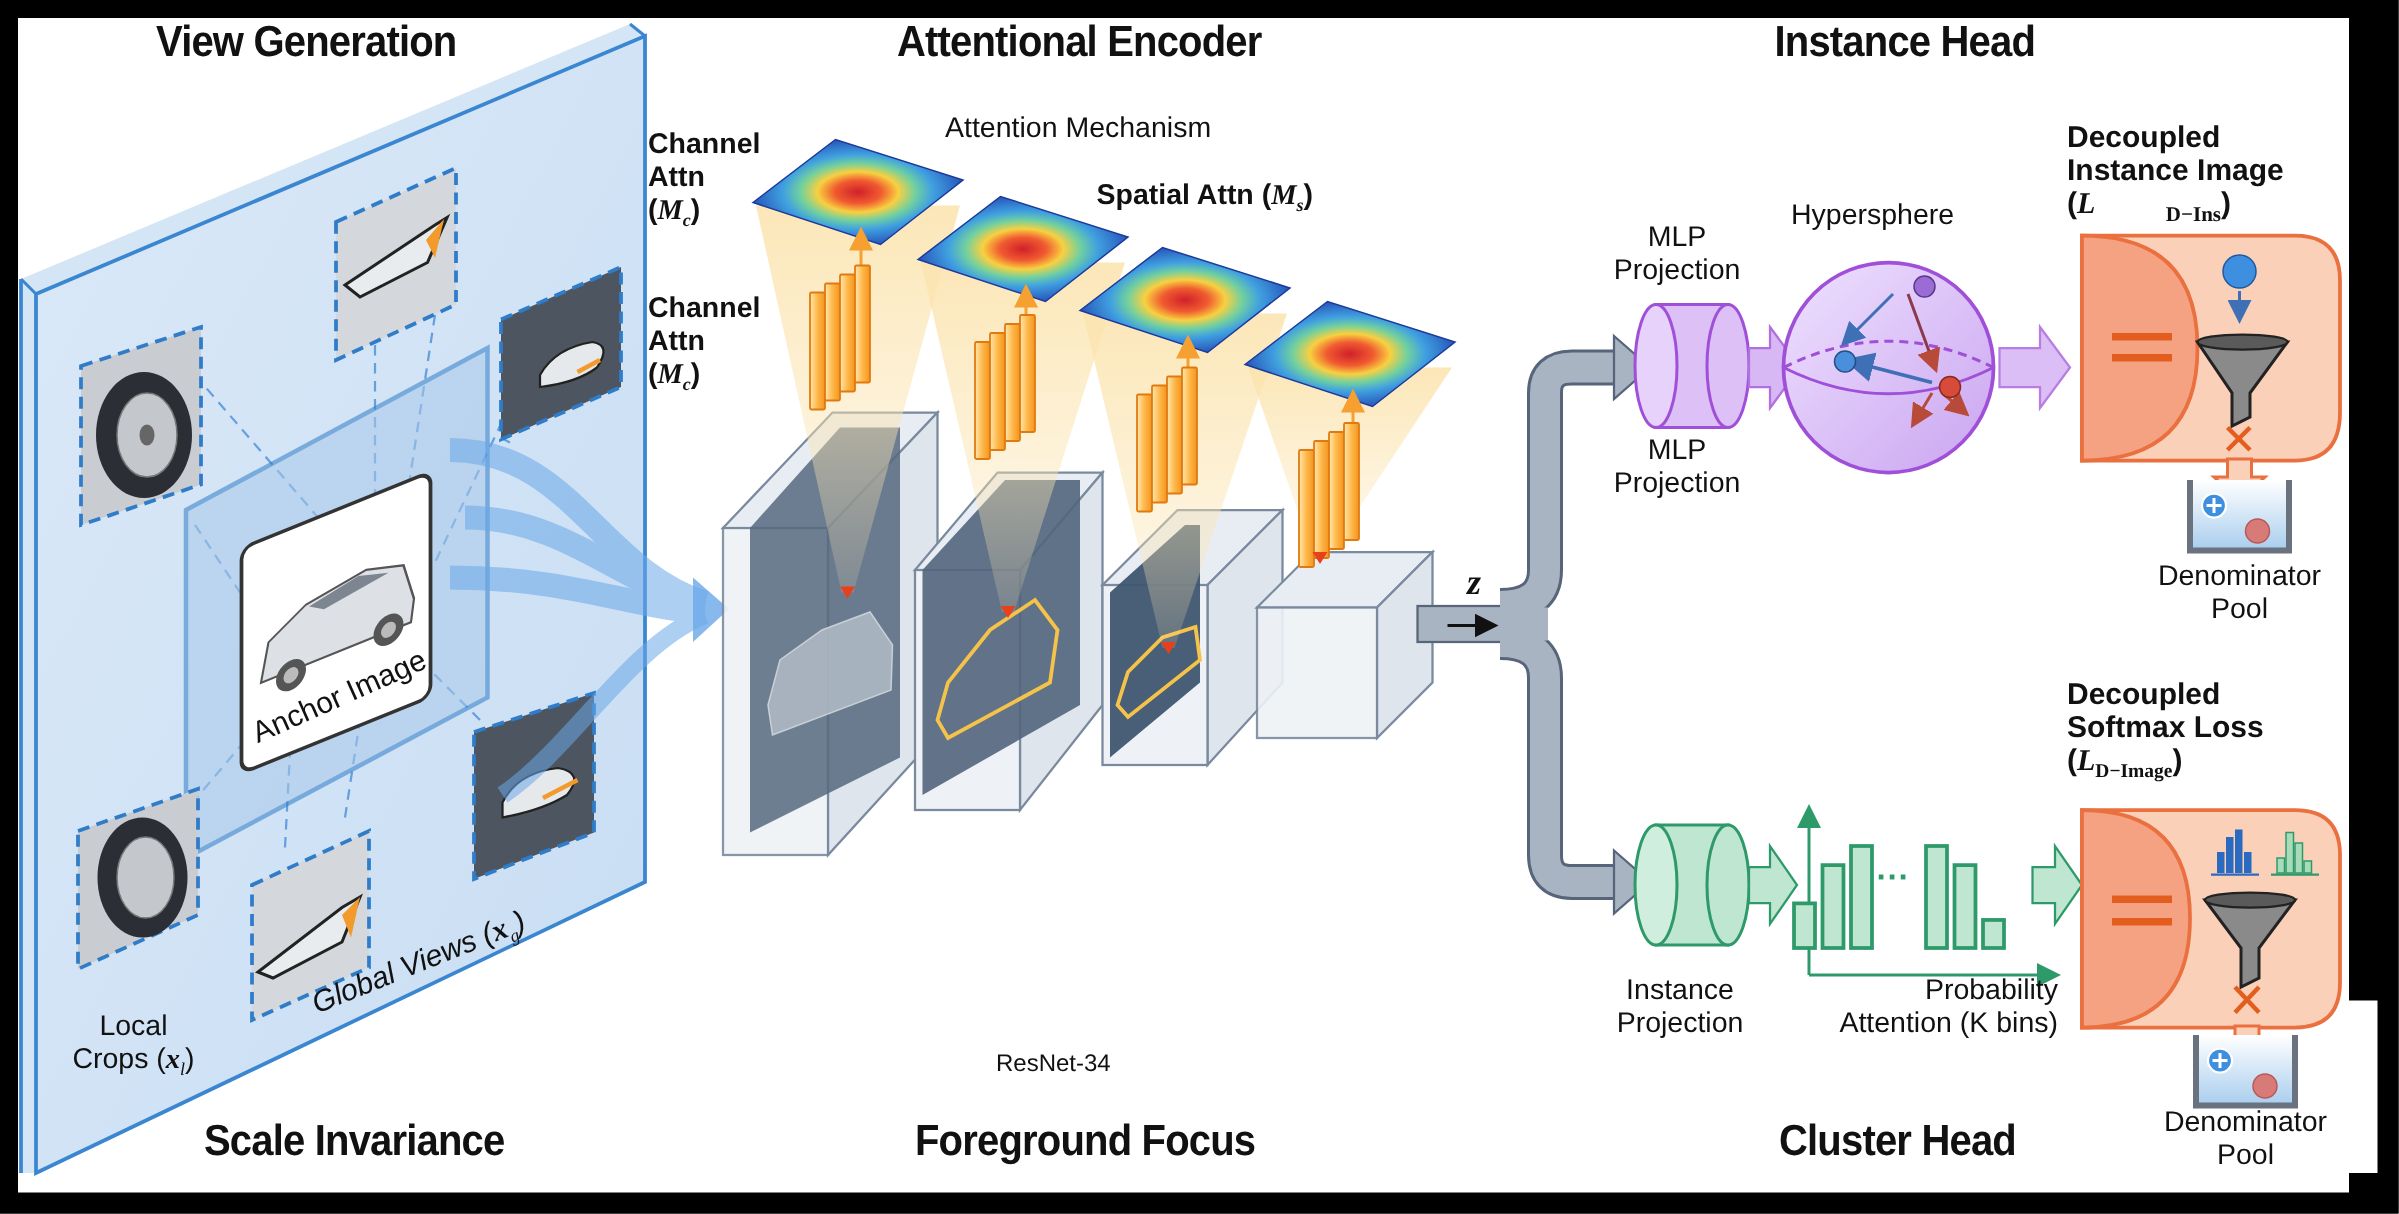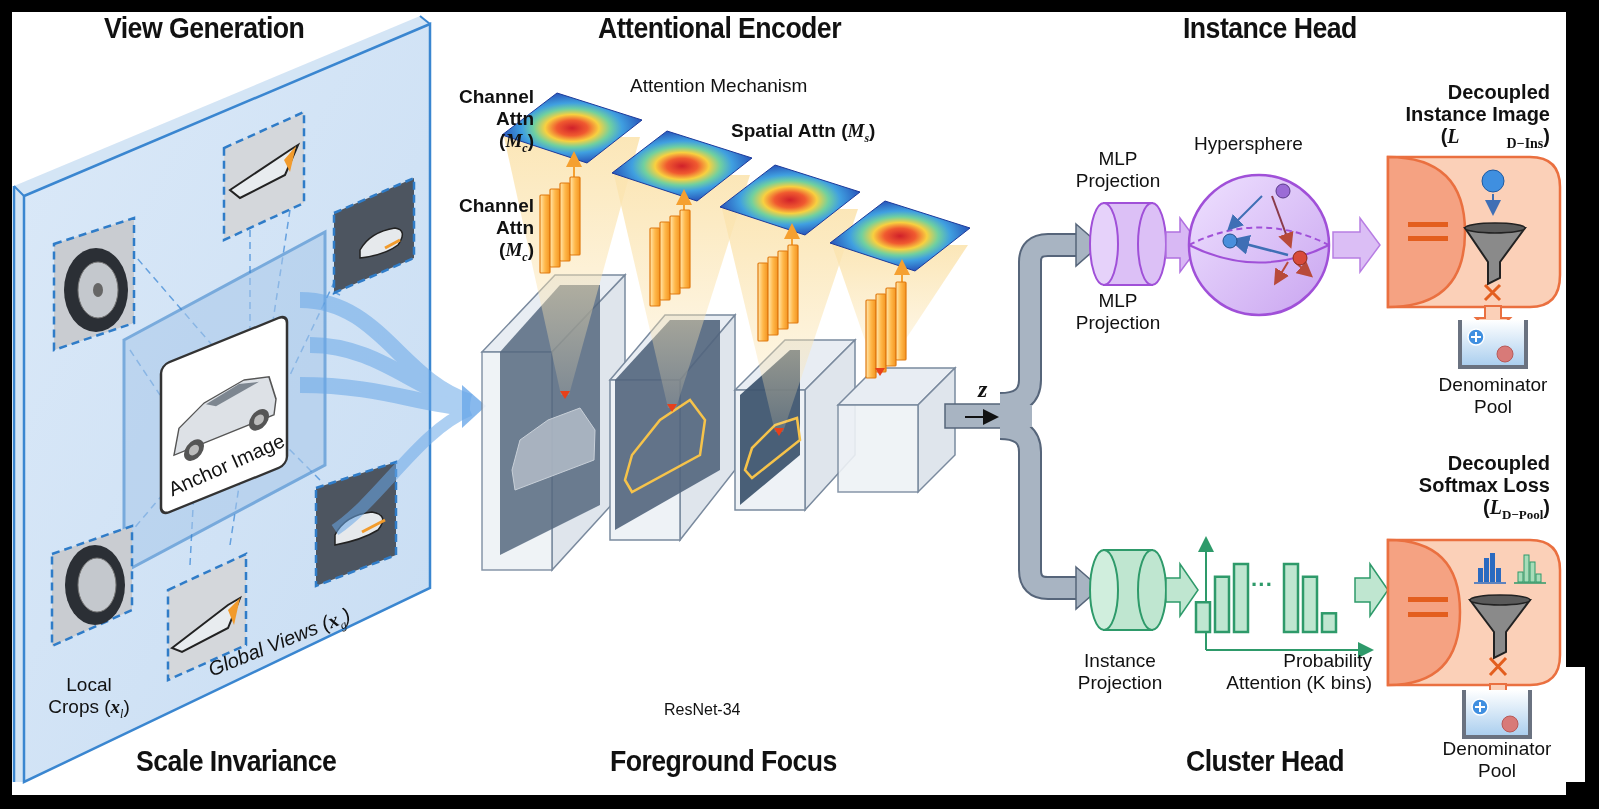--- a/index.html
+++ b/index.html
@@ -3,21 +3,21 @@
 <meta charset="utf-8">
 <style>
   html,body{margin:0;padding:0;background:#000;}
   body{width:1599px;height:809px;position:relative;overflow:hidden;font-family:"Liberation Sans",sans-serif;}
   #canvas{position:absolute;left:12px;top:12px;width:1554px;height:783px;background:#fff;overflow:hidden;}
   #canvas-ext{position:absolute;left:1425px;top:667px;width:160px;height:115px;background:#fff;}
   svg{position:absolute;left:0;top:0;}
   .t{position:absolute;color:#111;white-space:nowrap;}
   .sec{font-weight:bold;font-size:29px;letter-spacing:-0.6px;transform:scaleX(0.92);transform-origin:left top;}
   .lbl{font-size:19px;text-align:center;line-height:22px;}
-  .lblb{font-size:19px;font-weight:bold;text-align:right;line-height:22px;padding-left:12px;}
+  .lblb{font-size:19px;font-weight:bold;text-align:left;line-height:22px;}
   .serif{font-family:"Liberation Serif",serif;font-weight:bold;font-style:italic;}
   .math{font-family:"Liberation Serif",serif;font-style:italic;}
 </style>
 </head>
 <body>
 
 <div id="canvas"></div>
 <div id="canvas-ext"></div>
 
 <svg width="1599" height="809" viewBox="0 0 1599 809">
@@ -365,21 +365,21 @@
   <div><span>(</span><span class="serif">L</span><sub style="font-family:Liberation Serif, serif;font-size:14px;margin-left:47px;">D−Ins</sub><span>)</span></div>
 </div>
 <div class="t lbl" style="left:1428px;top:374px;width:130px;">
   <div>Denominator</div>
   <div>Pool</div>
 </div>
 
 <div class="t lblb" style="left:1378px;top:452px;width:160px;font-size:20px;">
   <div>Decoupled</div>
   <div>Softmax Loss</div>
-  <div><span>(</span><span class="serif">L</span><sub style="font-family:'Liberation Serif',serif;font-size:13px;">D−Pool</sub><span>)</span></div>
+  <div><span>(</span><span class="serif">L</span><sub style="font-family:'Liberation Serif',serif;font-size:13px;">D−Image</sub><span>)</span></div>
 </div>
 <div class="t lbl" style="left:1070px;top:650px;width:100px;">
   <div>Instance</div>
   <div>Projection</div>
 </div>
 <div class="t lbl" style="left:1186px;top:650px;width:186px;text-align:right;">
   <div>Probability</div>
   <div>Attention (K bins)</div>
 </div>
 <div class="t" style="left:1251px;top:572px;font-size:22px;color:#2e9a6a;font-weight:bold;">···</div>

